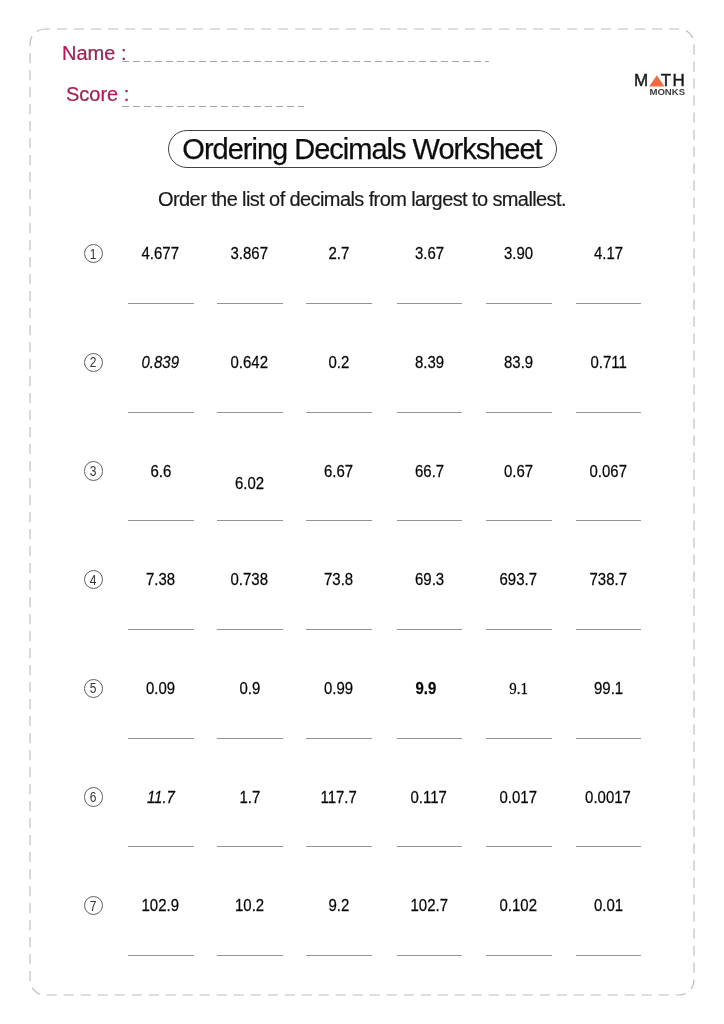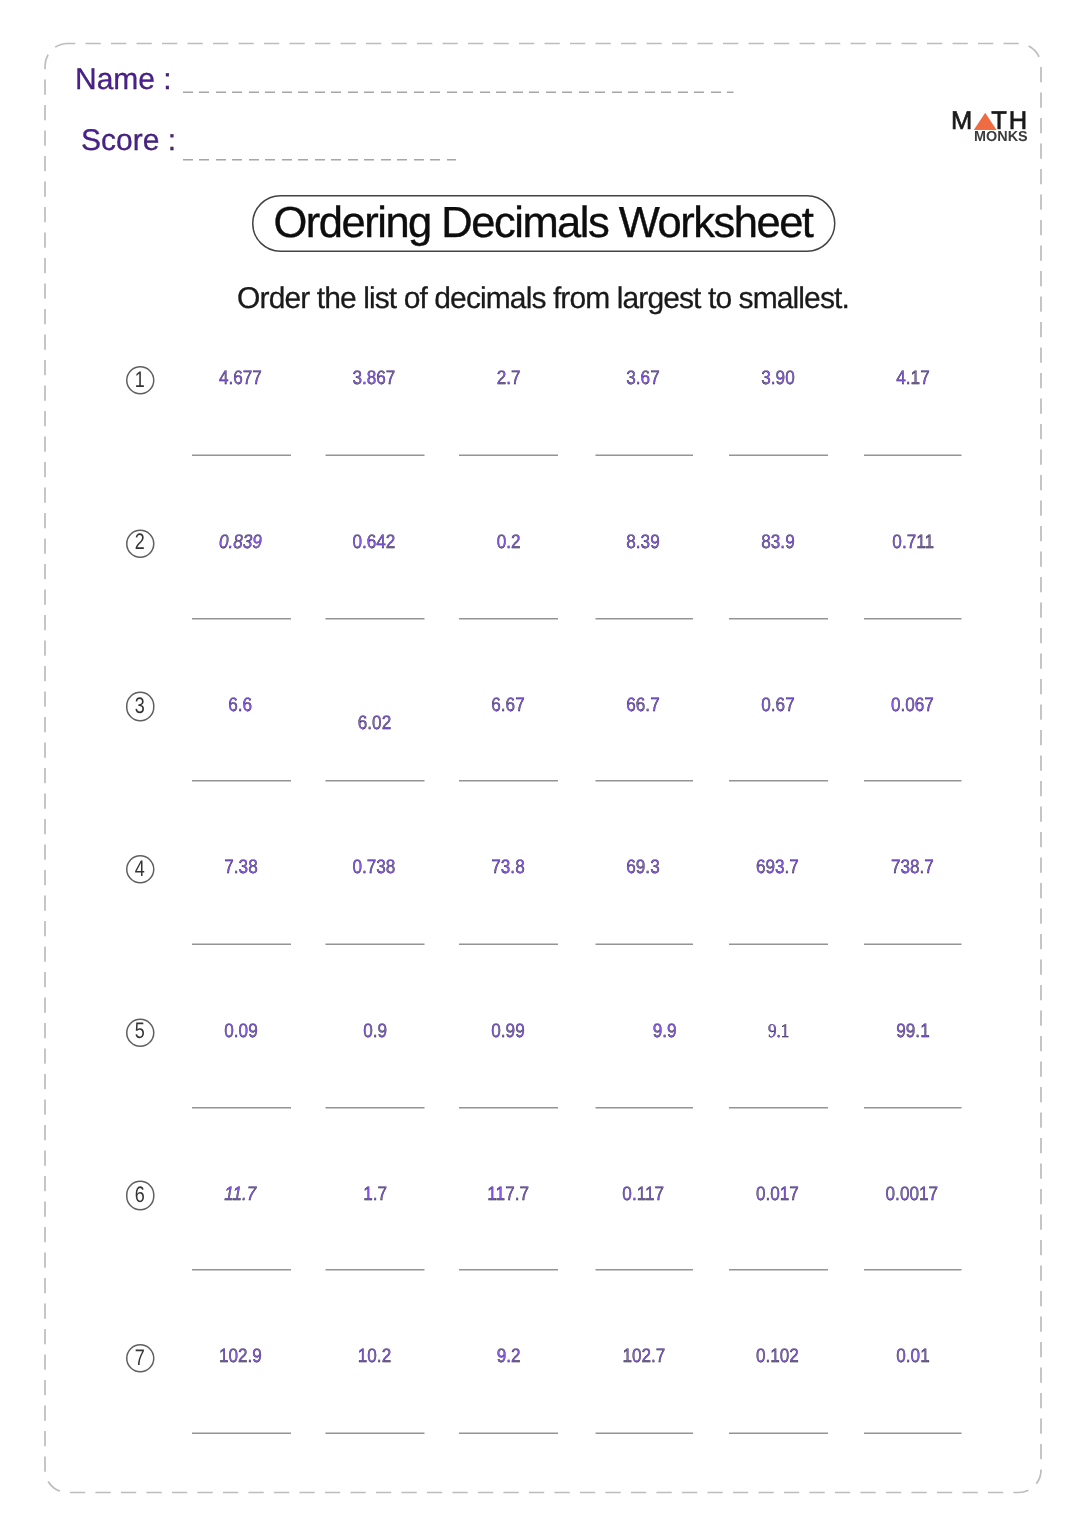--- a/index.html
+++ b/index.html
@@ -13,21 +13,21 @@
     position:relative;
     overflow:hidden;
   }
   .page-border{
     position:absolute;
     left:28px; top:27px; width:668px; height:970px;
   }
   .name-row, .score-row{ position:absolute; }
   .name-row{ left:46px; top:42px; }
   .score-row{ left:50px; top:83px; }
-  .field-label{ position:absolute; left:4px; top:0; font-size:20px; color:#4c1d95; white-space:nowrap; -webkit-text-stroke:0.18px #222; }
+  .field-label{ position:absolute; left:16px; top:0; font-size:20px; color:#be185d; white-space:nowrap; -webkit-text-stroke:0.18px #222; }
   .field-dash{
     position:absolute; height:1.25px;
     background:repeating-linear-gradient(to right,#a6a6a6 0 6.6px,transparent 6.6px 11px);
   }
   .title-pill{
     position:absolute; left:168px; top:130px; width:389px; height:38px;
     border:1.7px solid #434343; border-radius:19.5px;
     display:flex; align-items:center; justify-content:center;
   }
   .title-pill span{ font-size:29px; letter-spacing:-1.0px; color:#0d0d0d; -webkit-text-stroke:0.25px #0d0d0d; position:relative; top:0.5px; left:-0.5px; display:inline-block; }
@@ -52,21 +52,21 @@
   .prob-row{ position:absolute; left:0; width:724px; height:60px; }
   .prob-num{
     position:absolute; width:19.2px; height:19.2px;
     border:1.2px solid #5f5f5f; border-radius:50%;
     display:flex; align-items:center; justify-content:center;
     font-size:15px; color:#333; line-height:1;
   }
   .prob-num > span{ display:inline-block; transform:scaleX(0.8); position:relative; top:-0.5px; }
   .prob-cell{
     position:absolute; width:66px; text-align:center;
-    font-size:13px; color:#8b5cf6; line-height:1; -webkit-text-stroke:0.26px #181818;
+    font-size:17px; color:#000000; line-height:1; -webkit-text-stroke:0.26px #181818;
   }
   .prob-cell > span{ display:inline-block; transform:scaleX(0.88); transform-origin:center; }
   .prob-line{
     position:absolute; width:65.6px; height:0;
     border-top:1.3px solid #949494;
   }
 </style>
 </head>
 <body>
 
@@ -170,21 +170,21 @@
     <div class="prob-row" style="top: 658.7px;">
       <div class="prob-num" style="left: 84px; top: 20.1px;">
         <span>5</span>
       </div>
       <div class="prob-cell" style="left: 127.5px; top: 21.4px;"><span>0.09</span></div>
       <div class="prob-line" style="left: 128px; top: 79px;"></div>
       <div class="prob-cell" style="left: 216.7px; top: 21.4px;"><span>0.9</span></div>
       <div class="prob-line" style="left: 217.2px; top: 79px;"></div>
       <div class="prob-cell" style="left: 305.9px; top: 21.4px;"><span>0.99</span></div>
       <div class="prob-line" style="left: 306.4px; top: 79px;"></div>
-      <div class="prob-cell" style="left: 410px; top: 21.4px;"><span>9.9</span></div>
+      <div class="prob-cell" style="left: 393px; top: 21.4px; font-weight: bold;"><span>9.9</span></div>
       <div class="prob-line" style="left: 396.6px; top: 79px;"></div>
       <div class="prob-cell" style="left: 485.7px; top: 21.4px; font-family: Liberation Serif, serif;"><span>9.1</span></div>
       <div class="prob-line" style="left: 486.2px; top: 79px;"></div>
       <div class="prob-cell" style="left: 575.3px; top: 21.4px;"><span>99.1</span></div>
       <div class="prob-line" style="left: 575.8px; top: 79px;"></div>
     </div>
     <div class="prob-row" style="top: 767.3px;">
       <div class="prob-num" style="left: 84px; top: 20.1px;">
         <span>6</span>
       </div>

